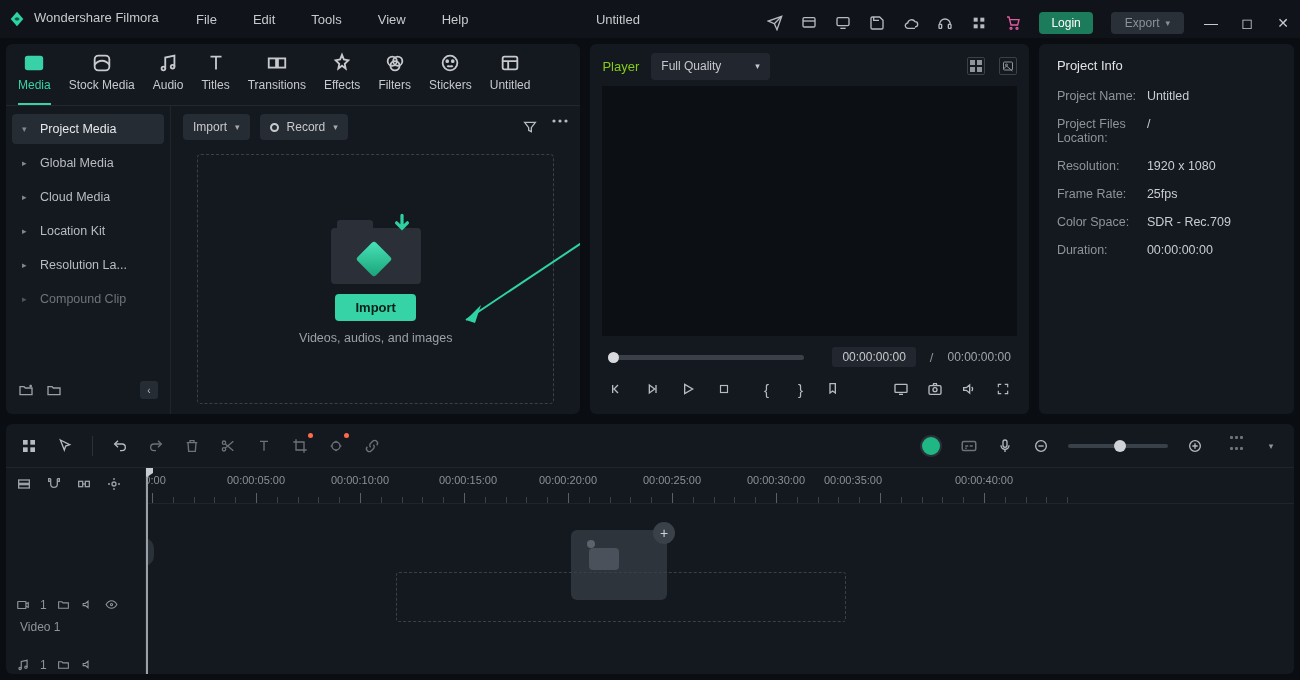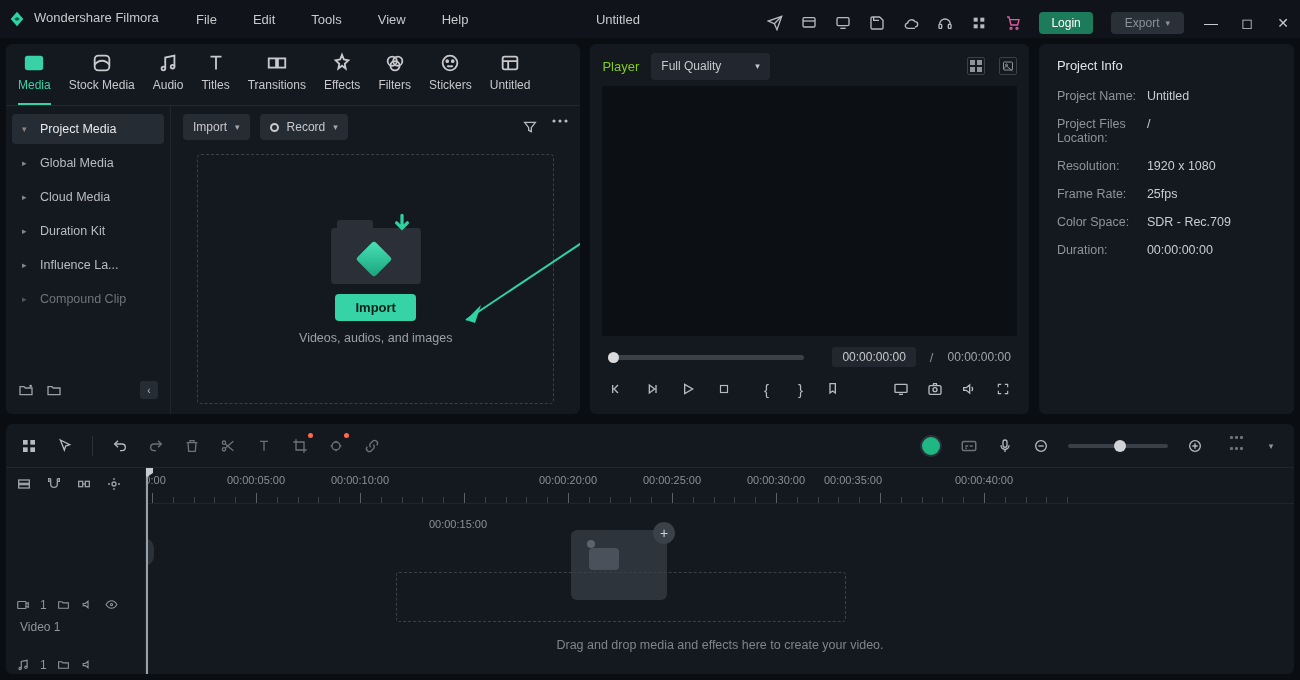--- a/index.html
+++ b/index.html
@@ -301,25 +301,25 @@
           <div class="side-item">
               <span class="chev">▸</span>
               <span>Global Media</span>
             </div>
           <div class="side-item">
               <span class="chev">▸</span>
               <span>Cloud Media</span>
             </div>
           <div class="side-item">
               <span class="chev">▸</span>
-              <span>Duration Kit</span>
+              <span>Location Kit</span>
             </div>
           <div class="side-item">
               <span class="chev">▸</span>
-              <span>Influence La...</span>
+              <span>Resolution La...</span>
             </div>
           <div class="side-item" style="opacity:.55">
               <span class="chev">▸</span>
               <span>Compound Clip</span>
             </div>
         </div>
         <div class="side-footer">
           <span class="sf-icon">
               <svg width="16" height="16" viewBox="0 0 24 24" fill="none" stroke="currentColor" stroke-width="2">
                 <path d="M3 7h6l2 2h10v10H3z"></path>
@@ -702,21 +702,21 @@
           <div class="ruler-tick" style="left: 130.8px;"></div>
           <div class="ruler-tick" style="left: 151.6px;"></div>
           <div class="ruler-tick" style="left: 172.4px;"></div>
           <div class="ruler-tick" style="left: 193.2px;"></div>
           <div class="ruler-label" style="left: 214px;">00:00:10:00</div>
           <div class="ruler-tick big" style="left: 214px;"></div>
           <div class="ruler-tick" style="left: 234.8px;"></div>
           <div class="ruler-tick" style="left: 255.6px;"></div>
           <div class="ruler-tick" style="left: 276.4px;"></div>
           <div class="ruler-tick" style="left: 297.2px;"></div>
-          <div class="ruler-label" style="left: 312px; margin-top: 44px;">00:00:15:00</div>
+          <div class="ruler-label" style="left: 322px;">00:00:15:00</div>
           <div class="ruler-tick big" style="left: 318px;"></div>
           <div class="ruler-tick" style="left: 338.8px;"></div>
           <div class="ruler-tick" style="left: 359.6px;"></div>
           <div class="ruler-tick" style="left: 380.4px;"></div>
           <div class="ruler-tick" style="left: 401.2px;"></div>
           <div class="ruler-label" style="left: 422px;">00:00:20:00</div>
           <div class="ruler-tick big" style="left: 422px;"></div>
           <div class="ruler-tick" style="left: 442.8px;"></div>
           <div class="ruler-tick" style="left: 463.6px;"></div>
           <div class="ruler-tick" style="left: 484.4px;"></div>
@@ -746,16 +746,15 @@
           <div class="ruler-tick" style="left: 900.4px;"></div>
           <div class="ruler-tick" style="left: 921.2px;"></div>
         </div>
       <div class="playhead"></div>
       <div class="thumb-card">
         <div class="thumb-dot"></div>
           <div class="thumb-inner"></div>
         <div class="thumb-plus">+</div>
       </div>
       <div class="drop-target"></div>
-      <div class="tl-hint">Drag and drop media and effects here to create your video.</div>
     </div>
   </div>
 </div>
 
 </body></html>

